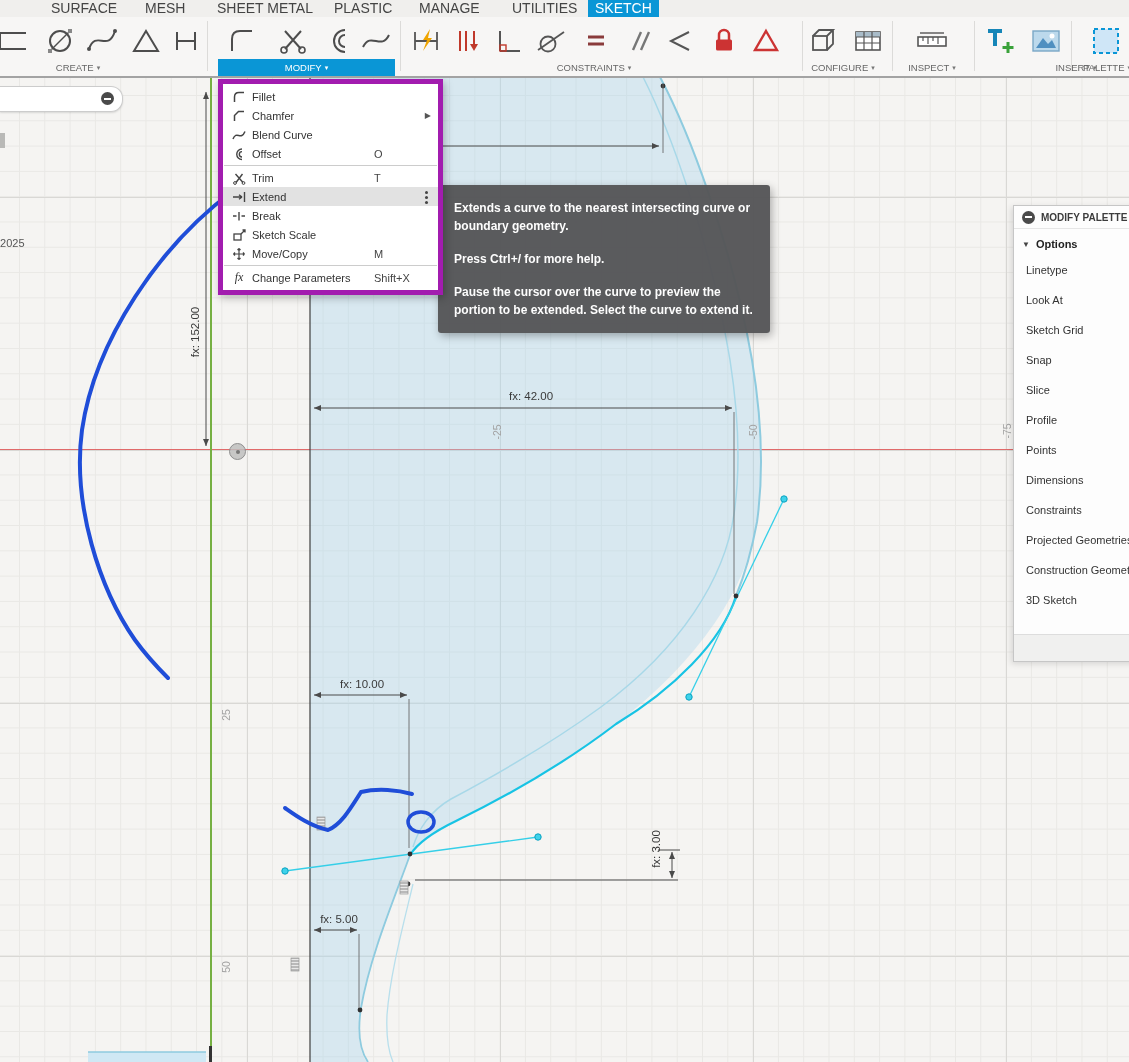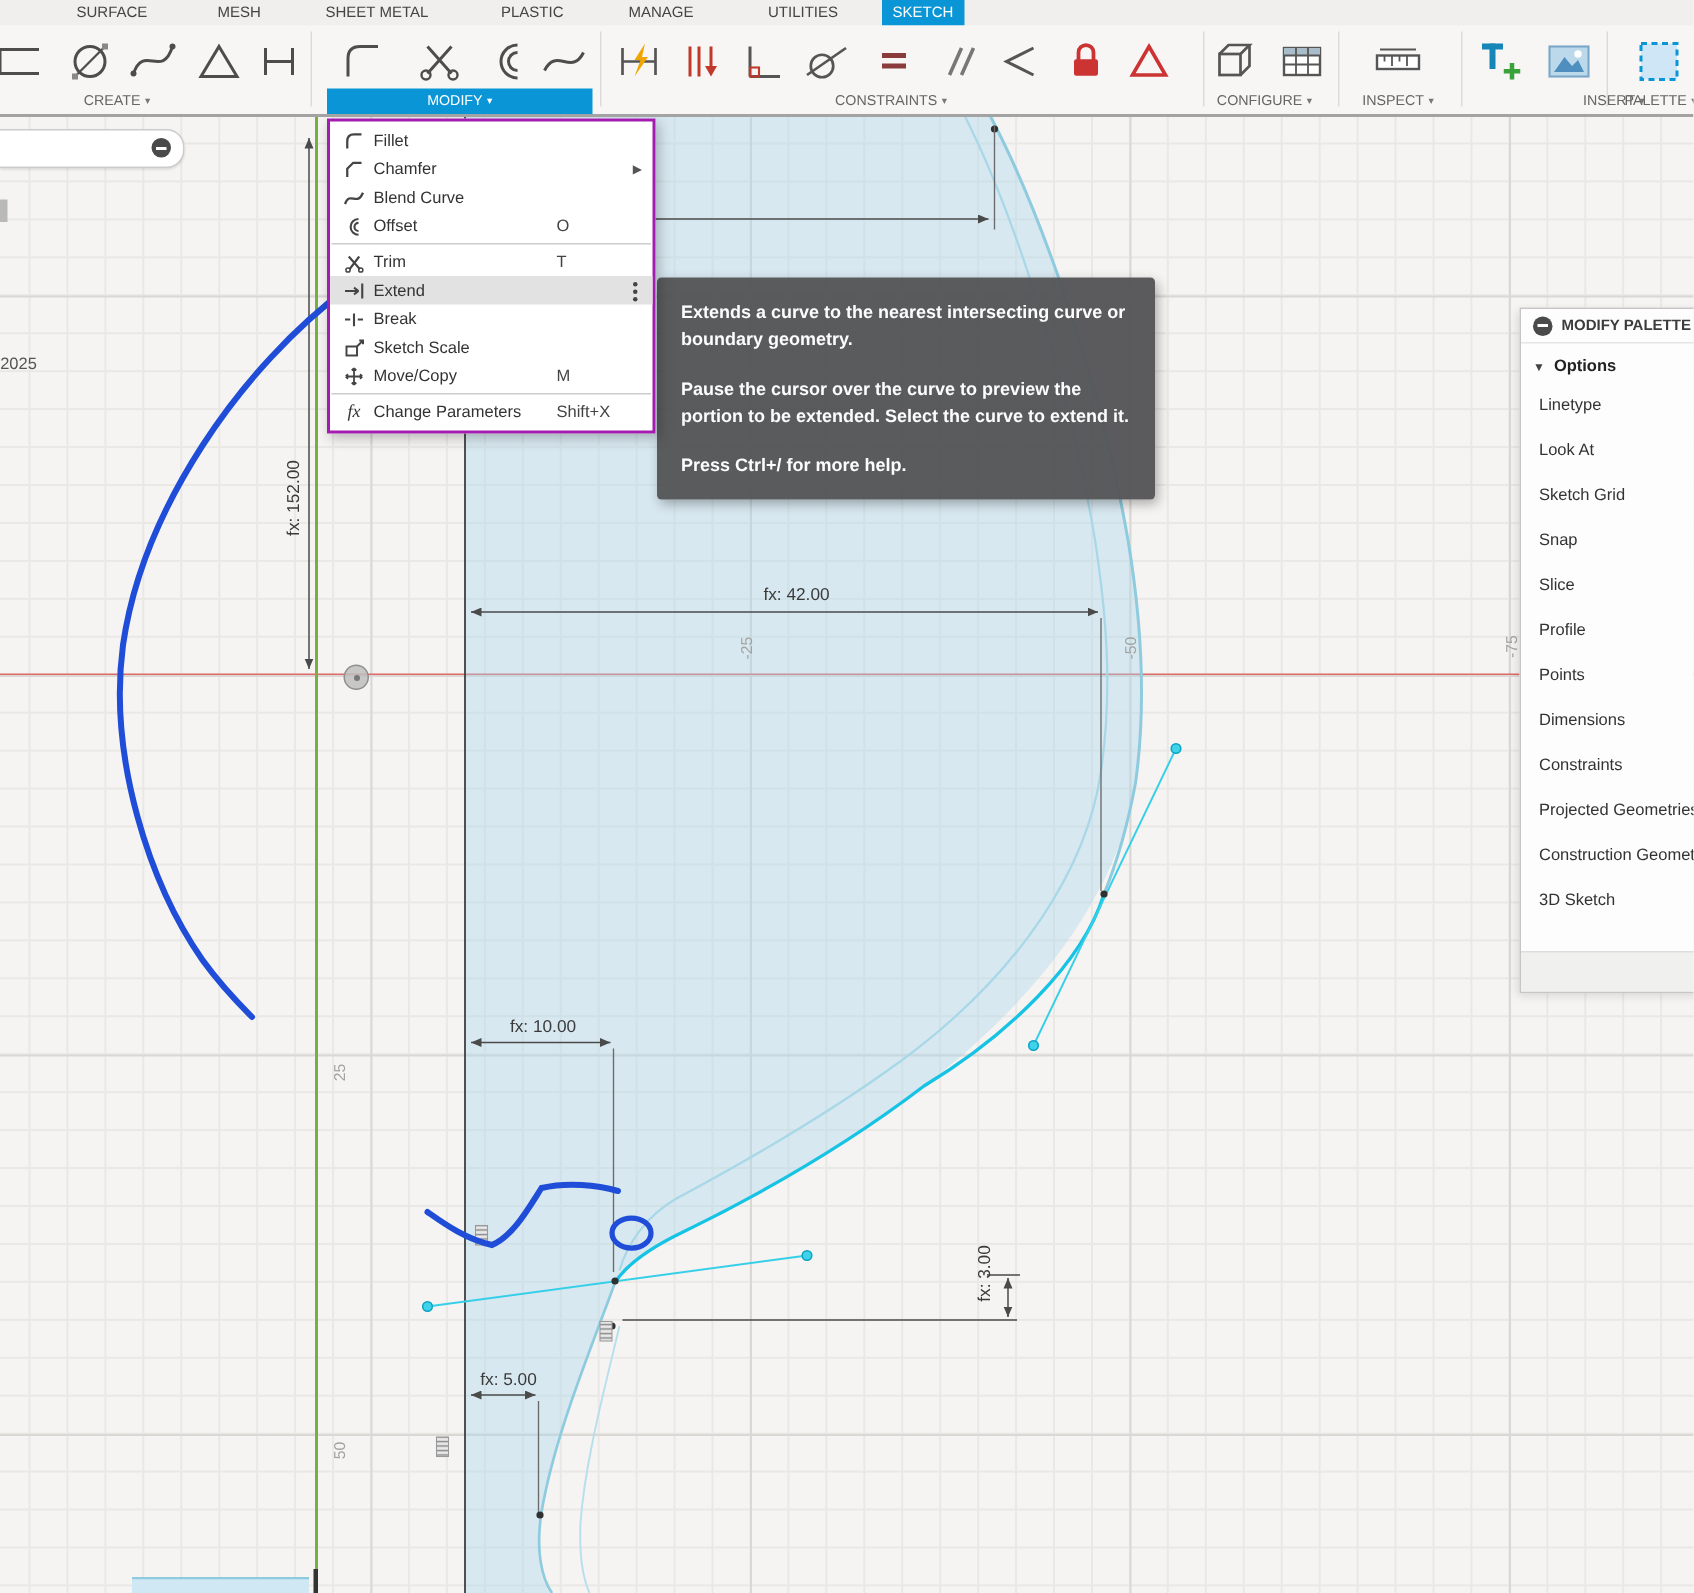--- a/index.html
+++ b/index.html
@@ -1,21 +1,21 @@
 <!DOCTYPE html>
 <html><head>
 <meta charset="utf-8">
 <style>
   html,body{margin:0;padding:0;}
   body{position:relative;width:1129px;height:1062px;overflow:hidden;
        background:#f5f4f2;font-family:"Liberation Sans",sans-serif;}
 
   
   .tabbar{position:absolute;left:0;top:0;width:1129px;height:17px;background:#f0efed;z-index:50;}
-  .tab{position:absolute;top:0;height:17px;line-height:17px;padding:0 7px;font-size:10px;color:#444;cursor:default;}
+  .tab{position:absolute;top:0;height:17px;line-height:17px;padding:0 7px;font-size:14px;color:#444;cursor:default;}
   .tab.active{background:#0a96d6;color:#fff;}
 
   
   .toolbar{position:absolute;left:0;top:17px;width:1129px;height:59px;background:#f7f6f5;
            border-bottom:2px solid #a3a3a3;z-index:50;}
   .tico{position:absolute;top:6px;width:36px;height:36px;}
   .tico svg{display:block;}
   .tsep{position:absolute;top:4px;width:1px;height:50px;background:#dcdbd9;}
   .tglabel{position:absolute;top:42px;height:17px;line-height:17px;font-size:9.5px;color:#666;
            text-align:center;display:flex;align-items:center;justify-content:center;gap:3px;}
@@ -47,21 +47,21 @@
       border:1px solid #ccc;border-left:none;border-radius:0 12px 12px 0;z-index:20;
       box-shadow:0 1px 2px rgba(0,0,0,.12);}
   .minus-circle{width:13px;height:13px;border-radius:50%;background:#4a4a4a;position:relative;flex:none;}
   .minus-circle::after{content:"";position:absolute;left:3px;top:5.5px;width:7px;height:2px;background:#fff;}
   .browser-bar .minus-circle{position:absolute;right:8px;top:5px;}
 
   .clipped-num{position:absolute;left:-6px;top:237px;font-size:11px;color:#555;z-index:10;}
   .clipped-icon{position:absolute;left:0;top:133px;width:5px;height:15px;background:#b9b9b7;z-index:10;}
 
   
-  .menu{position:absolute;left:218px;top:79px;width:215px;background:#fff;border:2px solid #a21caf;
+  .menu{position:absolute;left:218px;top:79px;width:215px;background:#fff;border:5px solid #a21caf;
         box-shadow:2px 3px 8px rgba(0,0,0,.25);z-index:40;padding:3px 0;font-size:11px;color:#333;}
   .mi{position:relative;height:19px;display:flex;align-items:center;padding:0 12px 0 7px;}
   .mi.hl{background:#e2e2e2;justify-content:space-between;}
   .mi .ic{width:18px;display:flex;justify-content:center;align-items:center;flex:none;}
   .mi .lb{margin-left:4px;white-space:nowrap;}
   .mi .sc{margin-left:auto;width:52px;text-align:left;color:#444;flex:none;}
   .msep{height:1px;background:#ccc;margin:2px 1px;}
   .sub-arrow{position:absolute;right:7px;top:5px;font-size:8px;color:#555;}
   .dots{position:absolute;right:10px;top:4px;width:3px;height:3px;background:#444;border-radius:50%;
         box-shadow:0 5px 0 #444,0 10px 0 #444;}
@@ -479,22 +479,22 @@
     <span class="ic">
         <span class="fx-glyph">fx</span>
       </span>
     <span class="lb">Change Parameters</span>
     <span class="sc">Shift+X</span>
   </div>
 </div>
 
 <div class="tooltip">
   <p>Extends a curve to the nearest intersecting curve or boundary geometry.</p>
+  <p>Press Ctrl+/ for more help.</p>
   <p>Pause the cursor over the curve to preview the portion to be extended. Select the curve to extend it.</p>
-  <p>Press Ctrl+/ for more help.</p>
 </div>
 
 <div class="palette">
   <div class="palette-header">
     <span class="minus-circle"></span>
     <span>MODIFY PALETTE</span>
   </div>
   <div class="palette-options">
     <span class="caret">▼</span>
     <span>Options</span>

